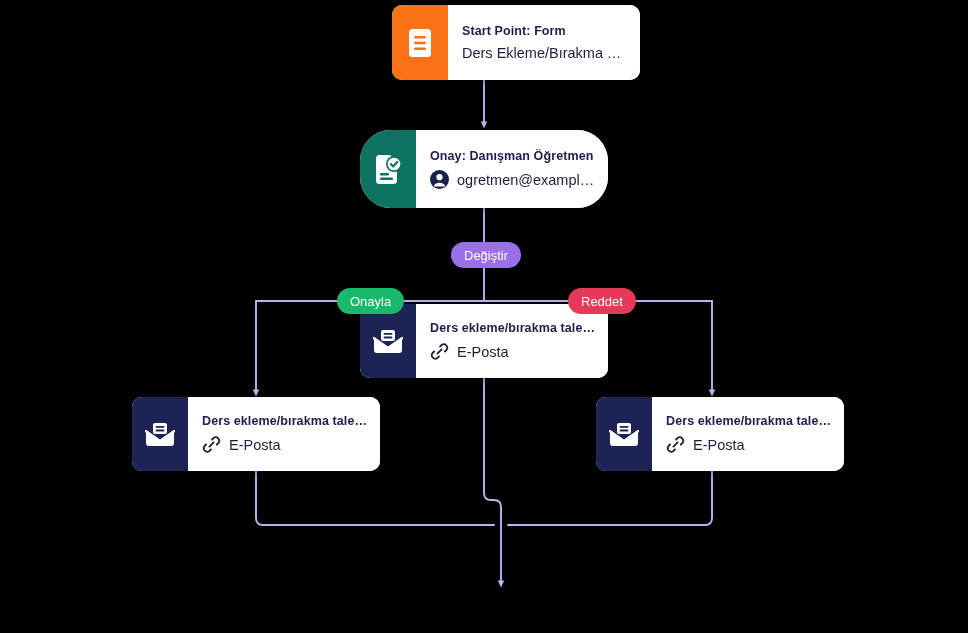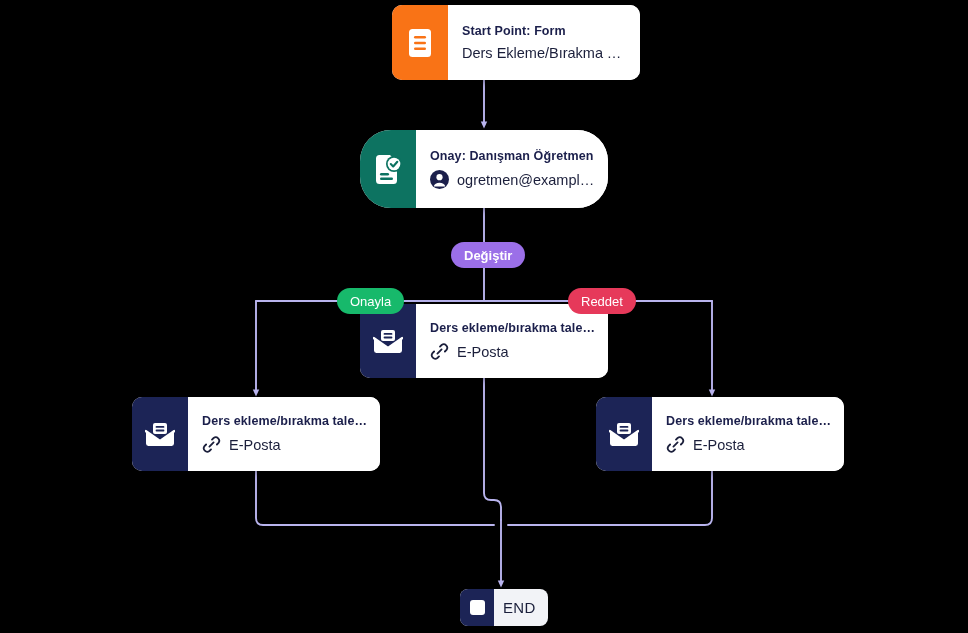--- a/index.html
+++ b/index.html
@@ -92,21 +92,21 @@
     align-items: center;
     justify-content: center;
     height: 26px;
     padding: 0 13px;
     border-radius: 13px;
     font-size: 13px;
     color: #ffffff;
     white-space: nowrap;
     z-index: 8;
   }
-  #badge-modify  { left: 451px; top: 242px; background: #9b6fe8; font-weight: bold; }
+  #badge-modify  { left: 451px; top: 242px; background: #9b6fe8; }
   #badge-approve { left: 337px; top: 288px; background: #17b96b; }
   #badge-reject  { left: 568px; top: 288px; background: #e6395a; text-align: right; }
 
   
   #node-end {
     position: absolute;
     left: 460px; top: 589px;
     height: 37px;
     display: flex;
     align-items: stretch;
@@ -288,20 +288,14 @@
         </span>
         <span class="sub-text">E-Posta</span>
       </div>
     </div>
   </div>
 
   <div class="badge" id="badge-modify">Değiştir</div>
   <div class="badge" id="badge-approve">Onayla</div>
   <div class="badge" id="badge-reject">Reddet</div>
 
-  <div id="node-end">
-    <div class="end-icon">
-      <div class="stop-square"></div>
-    </div>
-    <div class="end-label">END</div>
-  </div>
 
 </div>
 
 </body></html>

